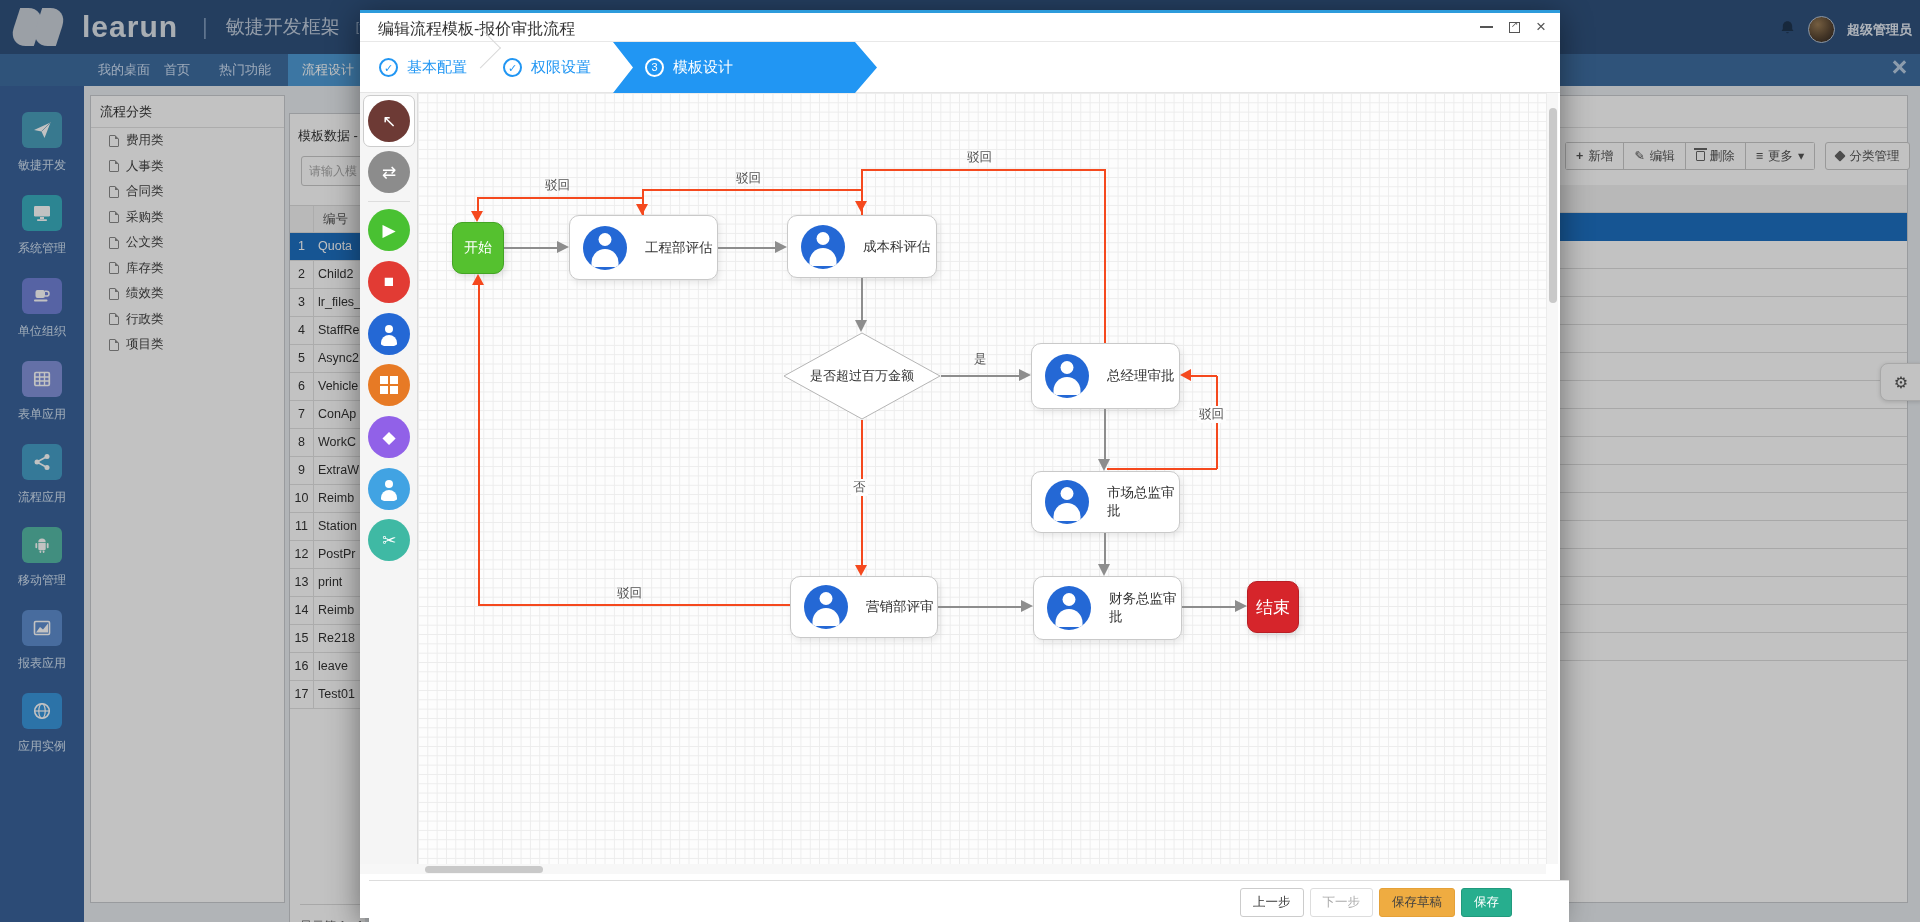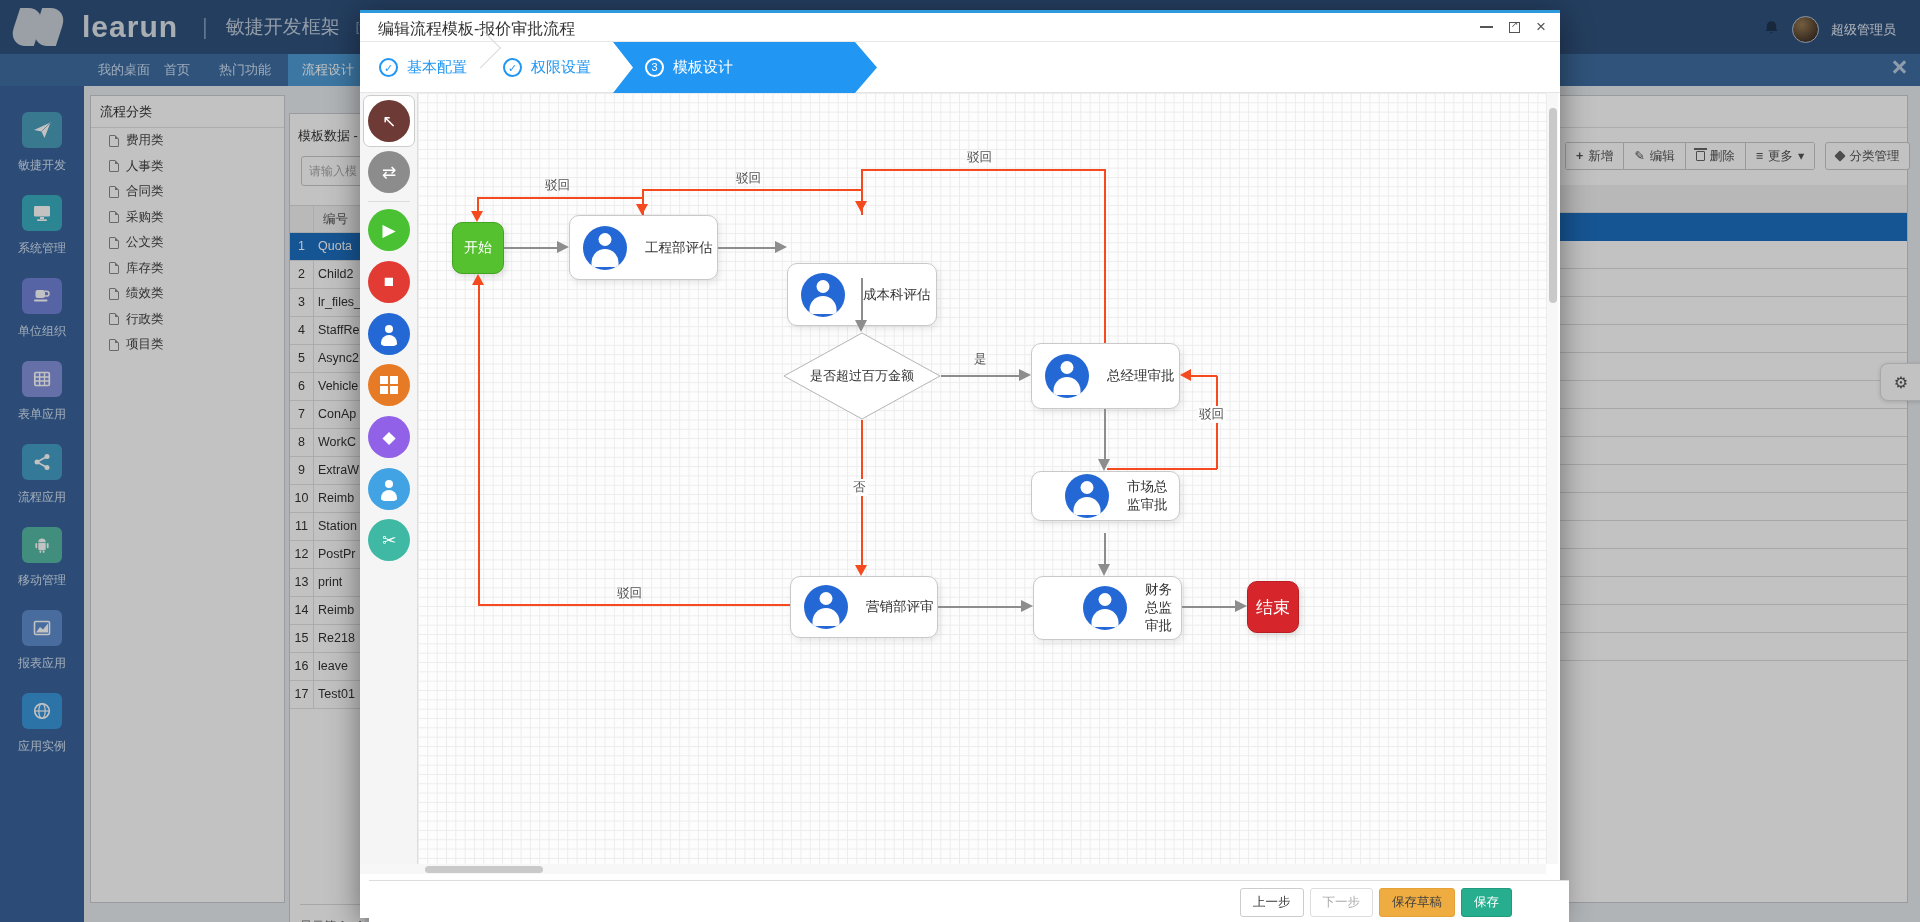--- a/index.html
+++ b/index.html
@@ -11,21 +11,21 @@
   #tabbar{position:absolute;left:0;top:54px;width:1920px;height:32px;background:#3e6da1;}
   .logo-wrap{position:absolute;left:14px;top:8px;display:flex;align-items:center;gap:10px;}
   .leaf{width:26px;height:38px;background:#ccd3db;border-radius:0 18px 0 18px;transform:skewX(-18deg);}
   .leaf+ .leaf{margin-left:-14px;}
   .logo-text{color:#dfe5ec;font-size:30px;font-weight:bold;letter-spacing:1px;margin-left:10px;}
   .logo-divider{color:#7d99bb;font-size:22px;margin:0 8px 0 14px;font-weight:200;}
   .logo-subtitle{color:#c2cede;font-size:19px;}
   .logo-edition{color:#9fb3cc;font-size:12px;margin-left:6px;}
   .tab{position:absolute;top:0;height:32px;line-height:32px;font-size:13px;color:#cfe0f5;padding:0 14px;}
   .tab.active{background:#4f9bd6;color:#fff;}
-  .top-right{position:absolute;right:24px;top:16px;display:flex;align-items:center;gap:12px;}
+  .top-right{position:absolute;right:8px;top:16px;display:flex;align-items:center;gap:12px;font-weight:bold;}
   .avatar{width:27px;height:27px;border-radius:50%;background:radial-gradient(circle at 35% 30%,#9a7c55,#5a4733 55%,#2c2520);border:1px solid #b8c6d8;}
   .username{color:#e8eef6;font-size:13px;}
   .fs-icon{position:absolute;right:14px;top:60px;width:14px;height:14px;opacity:.85;}
   .fs-icon:before,.fs-icon:after{content:"";position:absolute;left:6px;top:-1px;width:3px;height:16px;background:#cfe0f0;}
   .fs-icon:before{transform:rotate(45deg);}.fs-icon:after{transform:rotate(-45deg);}
 
   
   #sidebar{position:absolute;left:0;top:86px;width:84px;height:836px;background:#3a639c;}
   .side-item{position:absolute;left:0;width:84px;text-align:center;}
   .side-tile{width:40px;height:36px;margin:0 auto;border-radius:6px;display:flex;align-items:center;justify-content:center;}
@@ -465,40 +465,40 @@
         </div>
         <div class="tool-circle" style="background:#3fb9a4;top:426px">✂</div>
       </div>
 
     <div id="canvas">
         <div class="start-node" style="left: 34px; top: 129px; width: 52px; height: 52px;">开始</div>
         <div class="node" style="left: 151px; top: 122px; width: 149px; height: 65px;">
           <span class="person"></span>
           <span class="label">工程部评估</span>
         </div>
-        <div class="node" style="left: 369px; top: 122px; width: 150px; height: 63px; margin-top: 48px;">
+        <div class="node" style="left: 369px; top: 122px; width: 150px; height: 63px;">
           <span class="person"></span>
           <span class="label">成本科评估</span>
         </div>
         <div class="decision" style="left: 365px; top: 239px; width: 158px; height: 88px;"><svg width="158" height="88">
             <polygon points="79,1 157,44 79,87 1,44" fill="#fff" stroke="#b5b5b5"></polygon>
           </svg><span class="label">是否超过百万金额</span></div>
         <div class="node" style="left: 613px; top: 250px; width: 149px; height: 66px;">
           <span class="person"></span>
           <span class="label">总经理审批</span>
         </div>
-        <div class="node" style="left: 613px; top: 378px; width: 149px; height: 50px; padding-left: 20px;">
+        <div class="node" style="left: 613px; top: 378px; width: 149px; height: 62px;">
           <span class="person"></span>
           <span class="label">市场总监审批</span>
         </div>
         <div class="node" style="left: 372px; top: 483px; width: 148px; height: 62px;">
           <span class="person"></span>
           <span class="label">营销部评审</span>
         </div>
-        <div class="node" style="left: 615px; top: 483px; width: 149px; height: 64px; padding-left: 36px;">
+        <div class="node" style="left: 615px; top: 483px; width: 149px; height: 64px;">
           <span class="person"></span>
           <span class="label">财务总监审批</span>
         </div>
         <div class="end-node" style="left: 829px; top: 488px; width: 52px; height: 52px;">结束</div>
         <div class="seg g" style="left: 86px; top: 154px; width: 53px; height: 2px;"></div>
         <div class="ar ar-r g" style="left: 139px; top: 148px;"></div>
         <div class="seg g" style="left: 300px; top: 154px; width: 57px; height: 2px;"></div>
         <div class="ar ar-r g" style="left: 357px; top: 148px;"></div>
         <div class="seg g" style="left: 443px; top: 185px; width: 2px; height: 42px;"></div>
         <div class="ar ar-d g" style="left: 437px; top: 227px;"></div>

